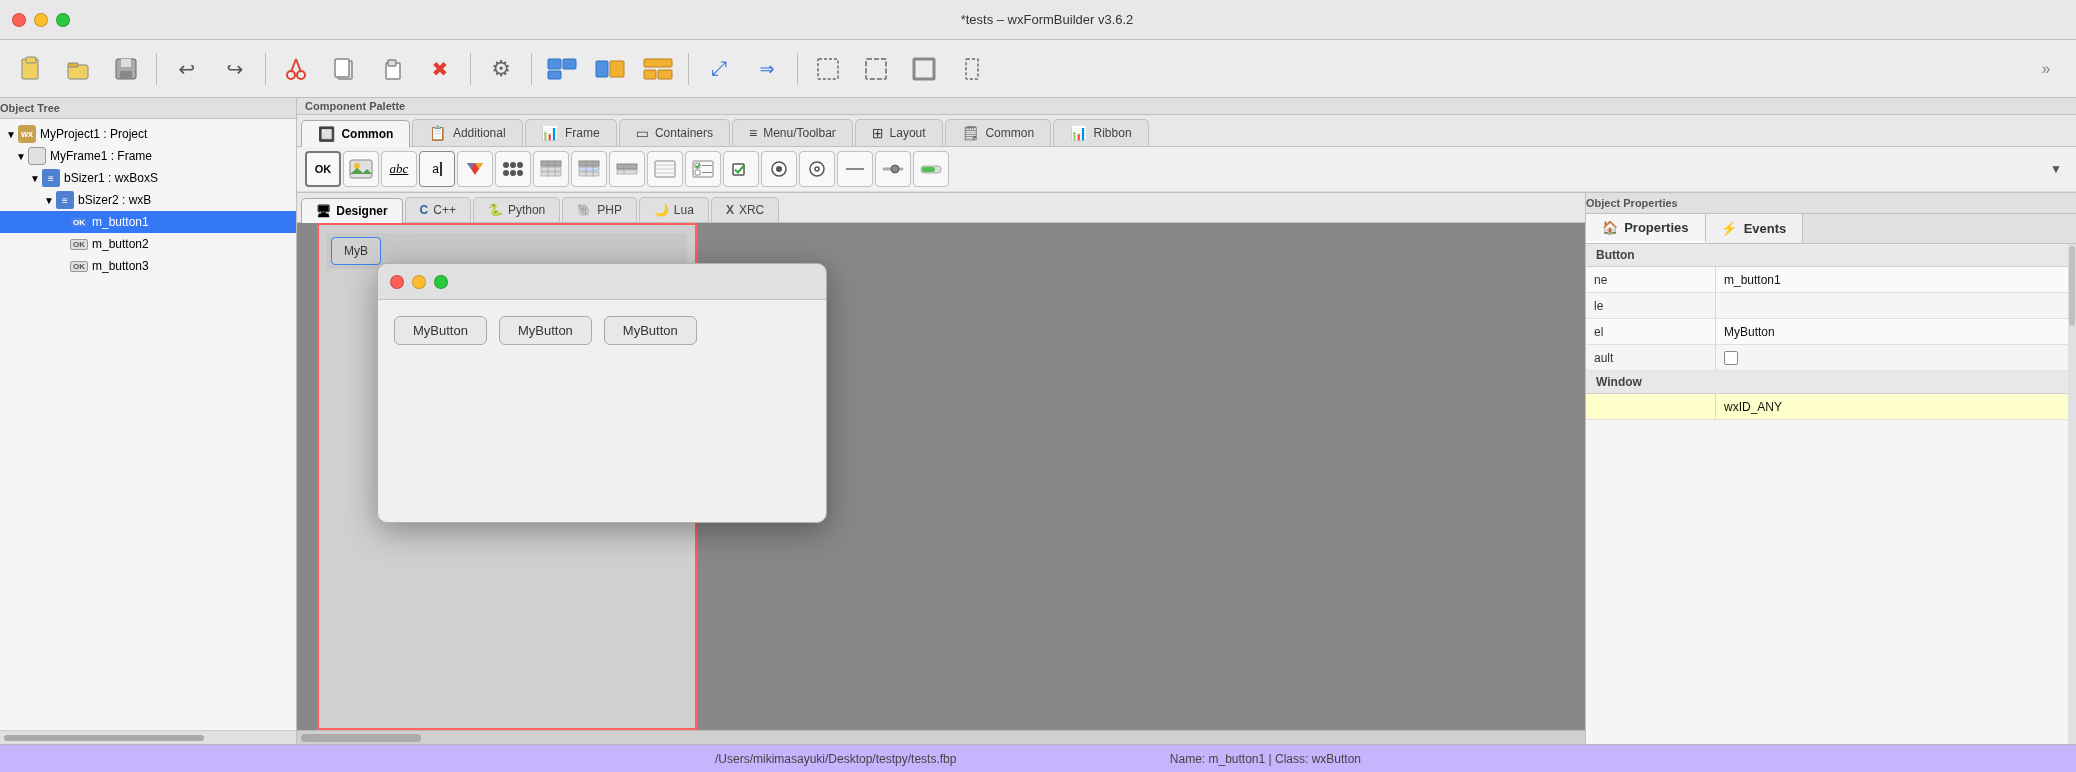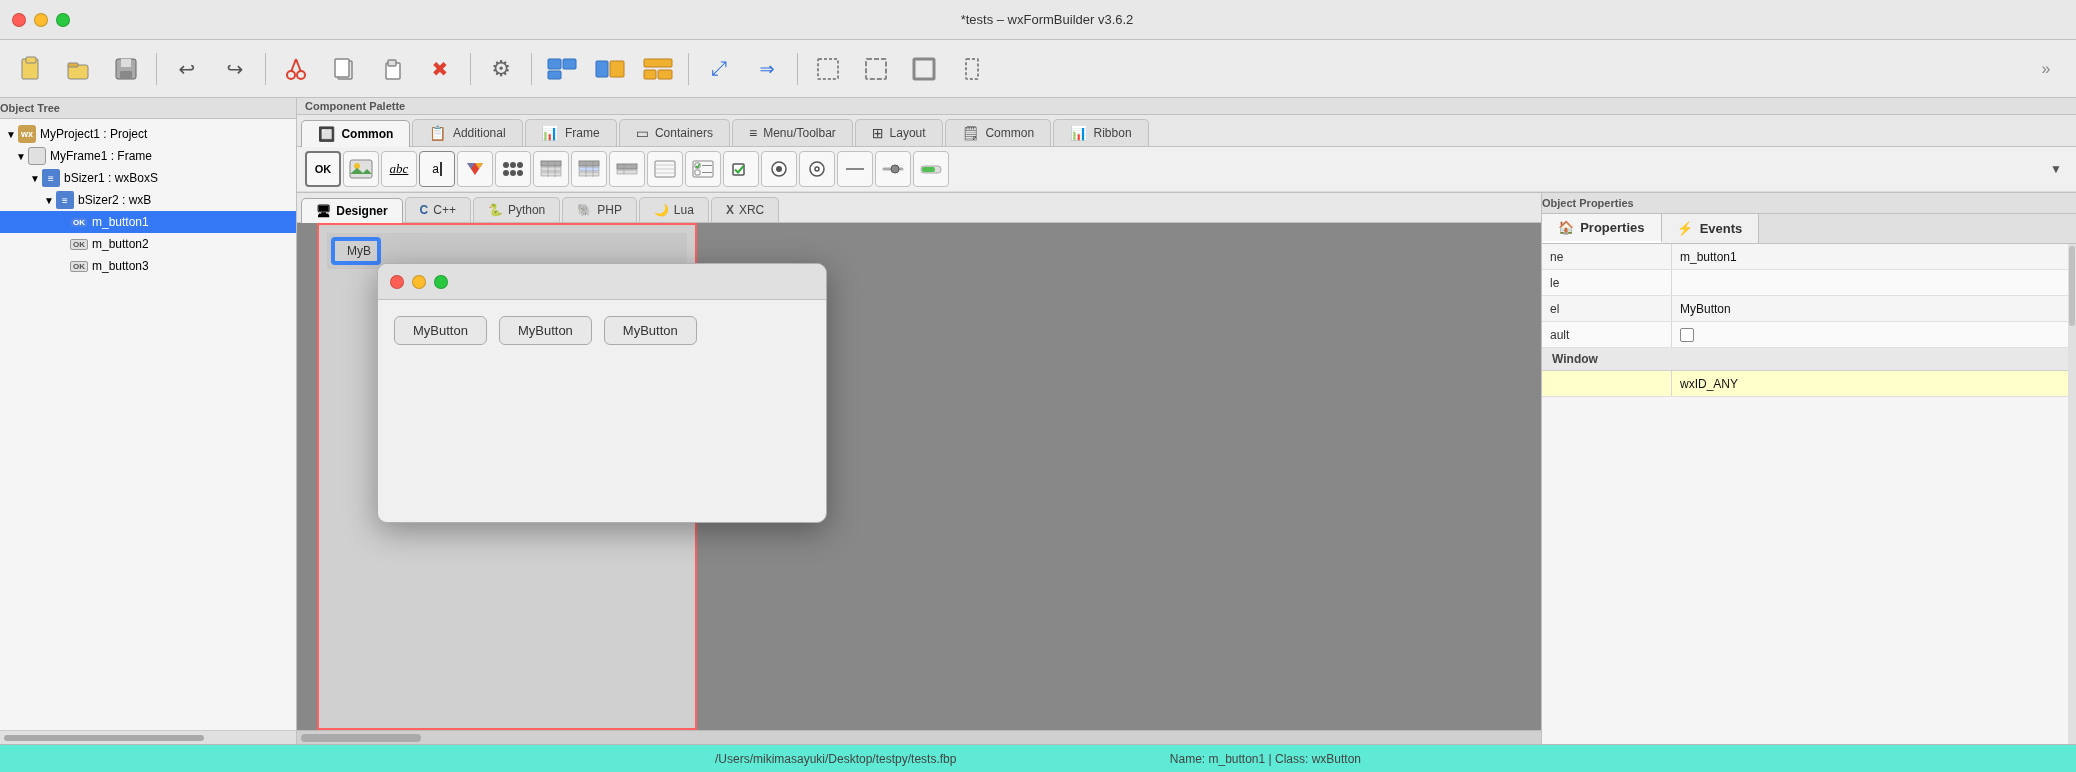--- a/index.html
+++ b/index.html
@@ -268,21 +268,21 @@
       bottom: -1px;
     }
     .editor-canvas {
       flex: 1;
       background: #7a7a7a;
       position: relative;
       overflow: hidden;
     }
     .canvas-mybbutton-preview {
       background: #d0d0d0;
-      border: 4px solid #3b82f6;
+      border: 1px solid #3b82f6;
       border-radius: 4px;
       padding: 4px 12px;
       font-size: 12px;
       color: #333;
       height: 28px;
       display: flex; align-items: center;
     }
     .editor-scrollbar-area {
       height: 14px;
       background: #d0d0d0;
@@ -338,21 +338,21 @@
       border-radius: 6px;
       background: #e8e8e8;
       font-size: 13px;
       color: #333;
       cursor: pointer;
       display: flex; align-items: center; justify-content: center;
     }
 
     
     .properties-panel {
-      width: 534px;
+      width: 490px;
       display: flex;
       flex-direction: column;
       background: #f5f5f5;
     }
     .props-header-row {
       display: flex;
       align-items: stretch;
       background: #e0e0e0;
       border-bottom: 1px solid #c0c0c0;
     }
@@ -410,21 +410,21 @@
       width: 14px; height: 14px;
       border: 1px solid #888;
       background: white;
       display: inline-block;
       border-radius: 2px;
     }
 
     
     .status-bar {
       height: 28px;
-      background: #5eead4;
+      background: #c4b5fd;
       border-top: 1px solid #b8b8b8;
       display: flex;
       align-items: center;
       justify-content: center;
       font-size: 12px;
       color: #444;
     }
 
     
     .obj-tree-scrollbar-area {
@@ -838,20 +838,21 @@
           <div class="props-tab active">
             <span>🏠</span>
             <span>Properties</span>
           </div>
           <div class="props-tab">
             <span style="color:#f0a030;">⚡</span>
             <span>Events</span>
           </div>
         </div>
         <div class="props-table" style="position:relative;">
+          <div class="props-section-header">Button</div>
           <div class="props-row">
             <div class="props-key">ne</div>
             <div class="props-val">m_button1</div>
           </div>
           <div class="props-row">
             <div class="props-key">le</div>
             <div class="props-val"></div>
           </div>
           <div class="props-row">
             <div class="props-key">el</div>

